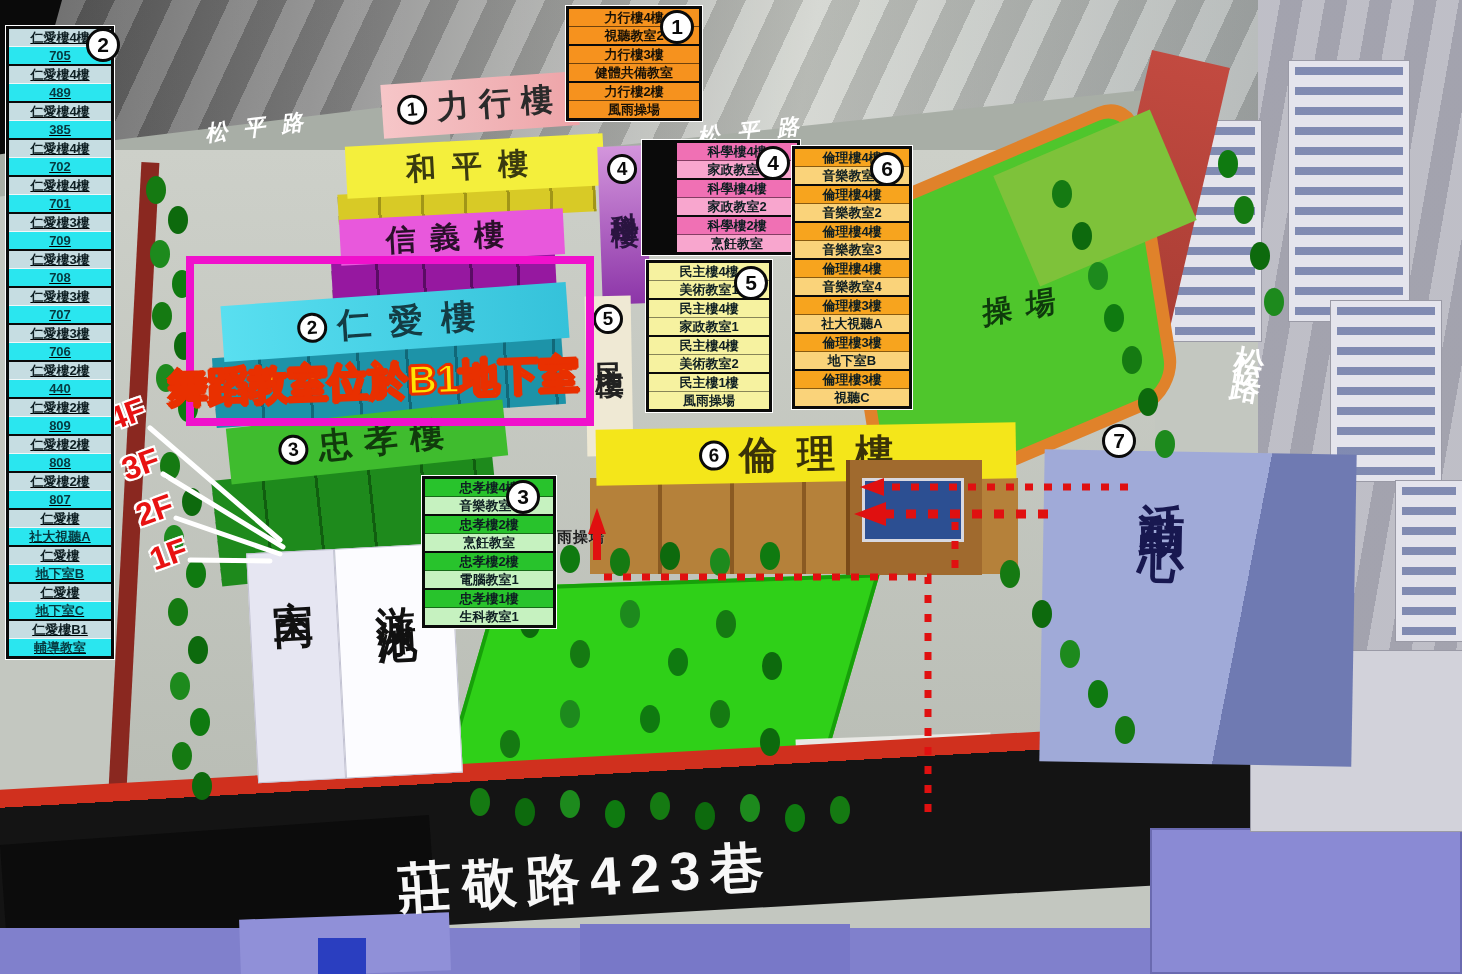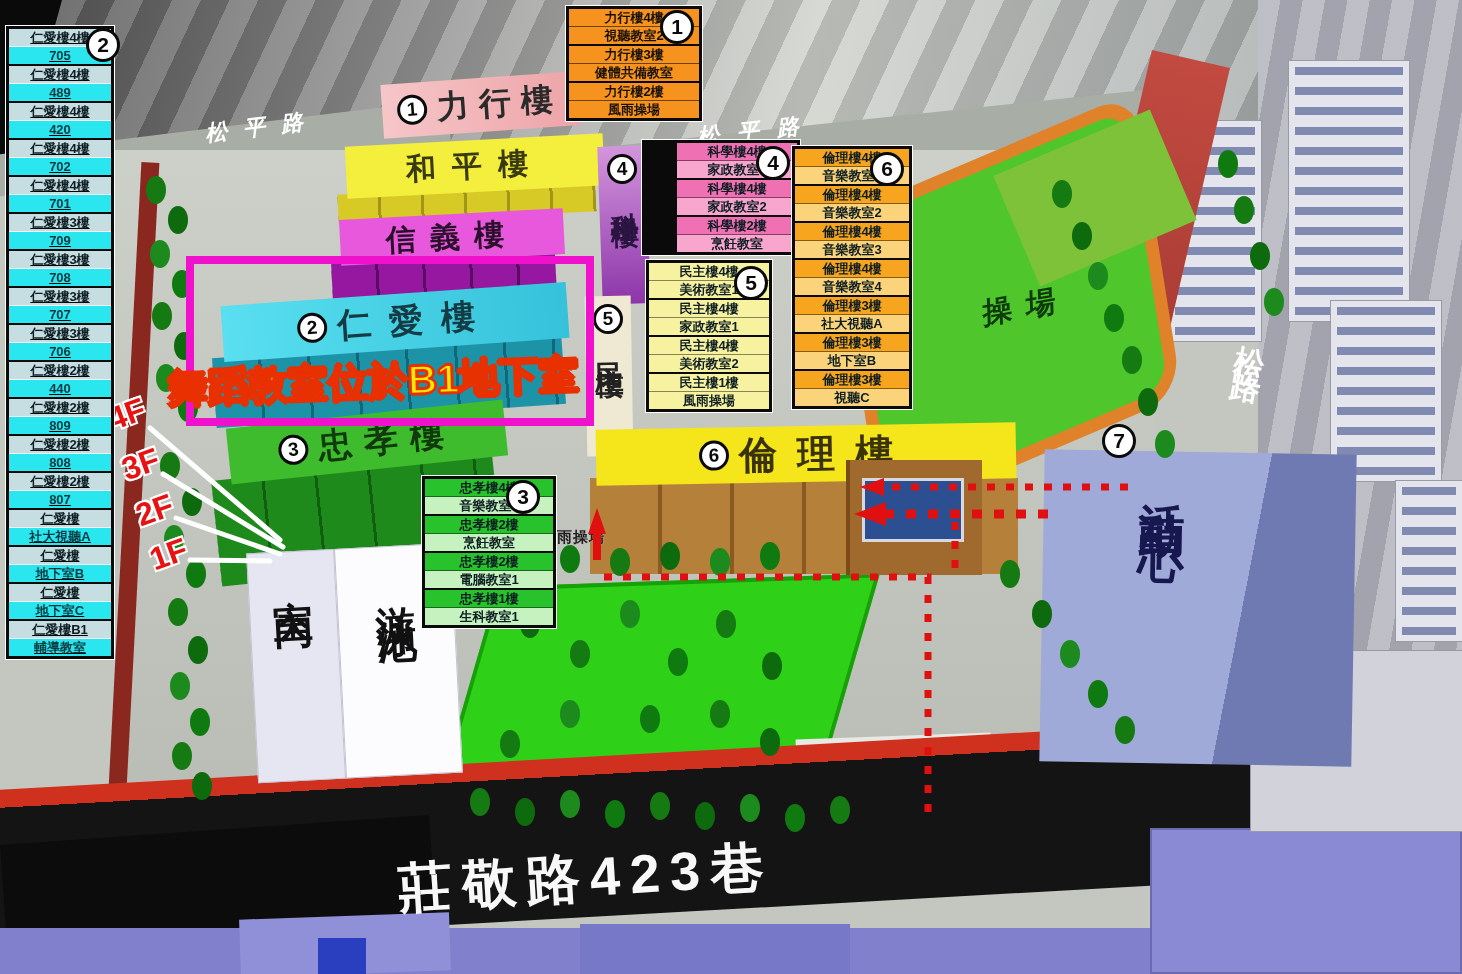--- a/index.html
+++ b/index.html
@@ -298,21 +298,21 @@
         <div class="entry">
         <div class="r floor">仁愛樓4樓</div>
         <div class="r room">705</div>
       </div>
         <div class="entry">
         <div class="r floor">仁愛樓4樓</div>
         <div class="r room">489</div>
       </div>
         <div class="entry">
         <div class="r floor">仁愛樓4樓</div>
-        <div class="r room">420</div>
+        <div class="r room">385</div>
       </div>
         <div class="entry">
         <div class="r floor">仁愛樓4樓</div>
         <div class="r room">702</div>
       </div>
         <div class="entry">
         <div class="r floor">仁愛樓4樓</div>
         <div class="r room">701</div>
       </div>
         <div class="entry">

